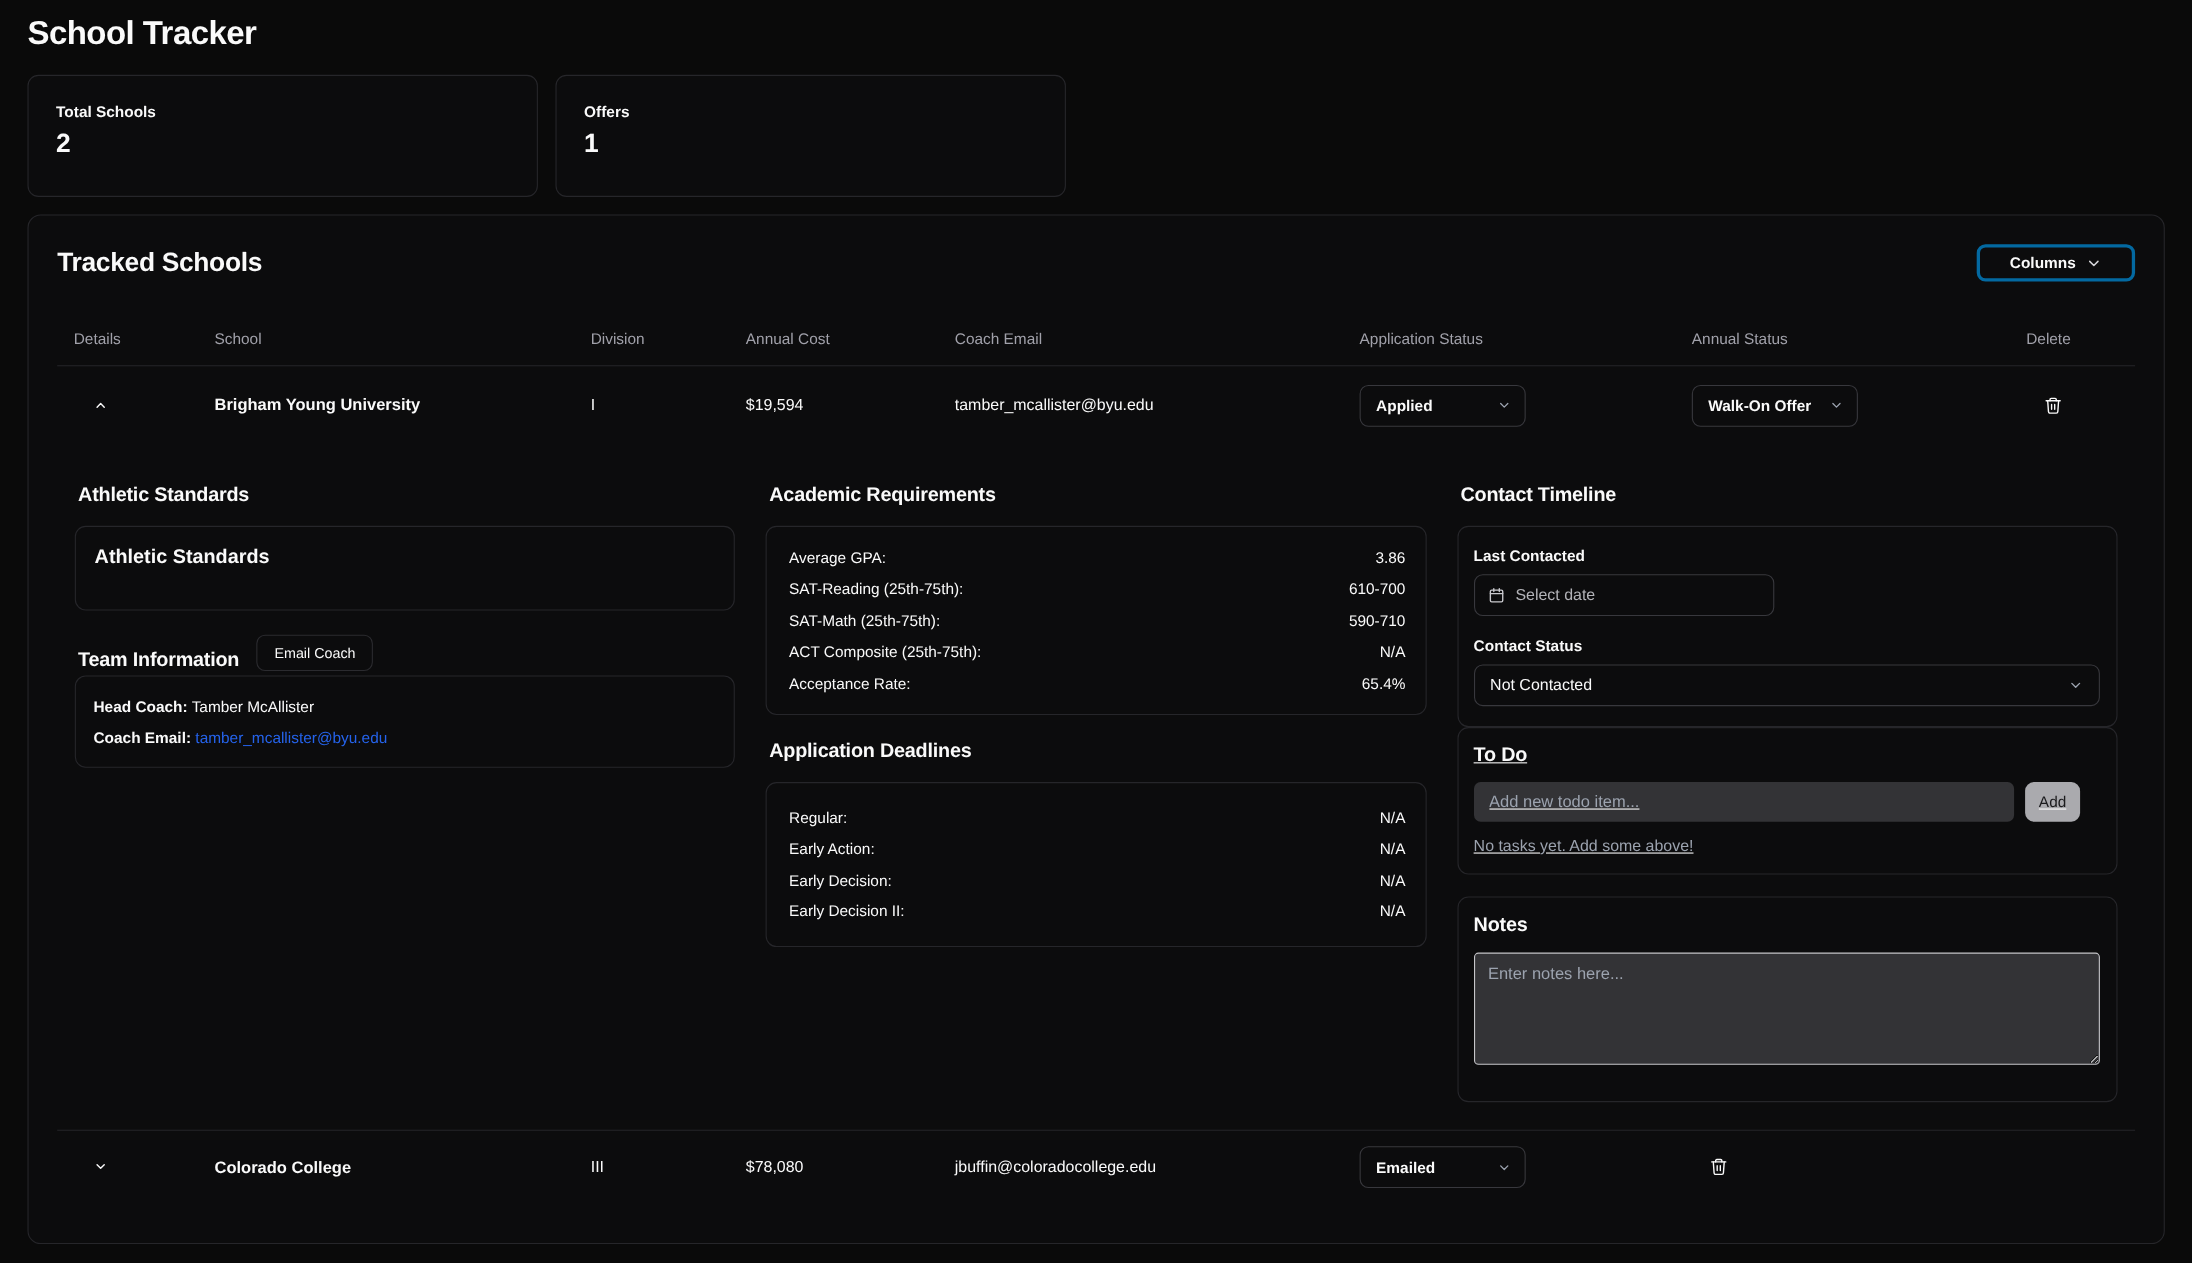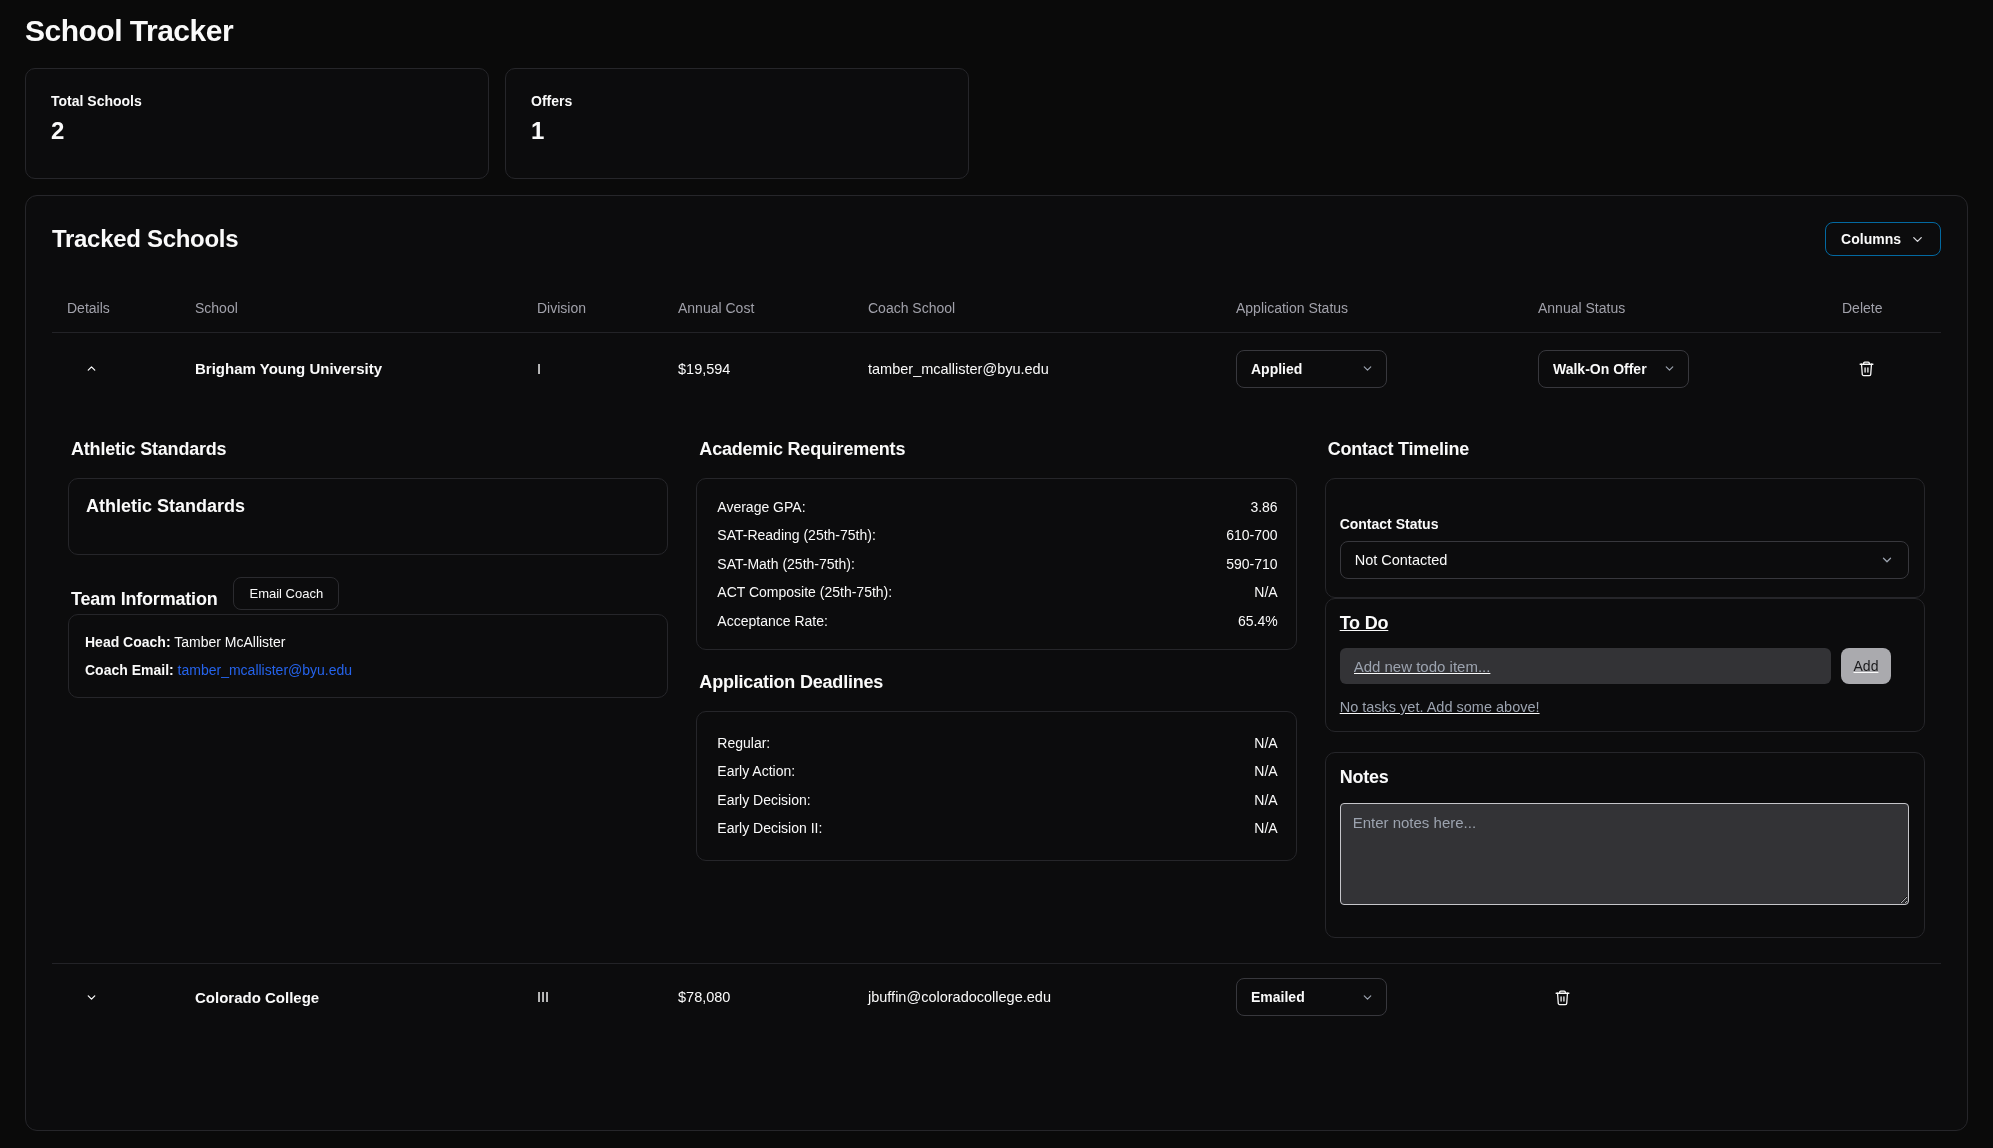--- a/index.html
+++ b/index.html
@@ -27,23 +27,23 @@
   .panel {
     margin-top: 16px; height: 936px;
     border: 1px solid #26262a; border-radius: 12px;
     background: #0c0c0d; padding: 26px 26px 0 26px;
     overflow: hidden;
   }
   .panel-header { display: flex; justify-content: space-between; align-items: center; }
   .panel-title { font-size: 24px; font-weight: 700; letter-spacing: -0.3px; }
   .columns-btn {
     display: flex; align-items: center; gap: 9px;
-    height: 34px; padding: 0 15px;
+    height: 34px; padding: 0 27px;
     background: transparent; color: #fafafa;
-    border: 1px solid #0369a1; border-radius: 8px;
+    border: 3px solid #0369a1; border-radius: 8px;
     font-size: 14px; font-weight: 600; font-family: inherit; cursor: pointer;
   }
   .columns-btn svg { color: #d4d4d8; }
 
   
   .grid-row {
     display: grid;
     grid-template-columns: 128px 342px 141px 190px 368px 302px 304px 1fr;
     align-items: center;
   }
@@ -178,21 +178,21 @@
             </svg>
         </span>
       </button>
     </div>
 
     <div class="grid-row table-head">
       <div>Details</div>
       <div>School</div>
       <div>Division</div>
       <div>Annual Cost</div>
-      <div>Coach School</div>
+      <div>Coach Email</div>
       <div>Application Status</div>
       <div>Annual Status</div>
       <div>Delete</div>
     </div>
 
     <div class="grid-row body-row">
       <div>
         <button class="toggle-btn">
           <span style="display:inline-flex">
             <svg viewBox="0 0 24 24" width="13" height="13" fill="none" stroke="currentColor" stroke-width="2.4" stroke-linecap="round" stroke-linejoin="round">
@@ -300,20 +300,32 @@
               <span class="k">Early Decision II:</span>
               <span class="v">N/A</span>
             </div>
         </div>
       </div>
 
       <div>
         <div class="sec-heading">Contact Timeline</div>
         <div class="card contact-card">
           <div class="two-col">
+            <div>
+              <div class="field-label">Last Contacted</div>
+              <div class="date-input">
+                <span style="display:inline-flex">
+                  <svg viewBox="0 0 24 24" width="15" height="15" fill="none" stroke="currentColor" stroke-width="2" stroke-linecap="round" stroke-linejoin="round">
+                      <rect x="3" y="4" width="18" height="17" rx="2"></rect>
+                      <path d="M16 2v4M8 2v4M3 9h18"></path>
+                    </svg>
+                </span>
+                <span>Select date</span>
+              </div>
+            </div>
           </div>
           <div class="field-label status-label">Contact Status</div>
           <div class="status-select">
             <span>Not Contacted</span>
             <span style="display:inline-flex">
               <svg viewBox="0 0 24 24" width="14" height="14" fill="none" stroke="currentColor" stroke-width="2.2" stroke-linecap="round" stroke-linejoin="round">
                   <polyline points="6 9 12 15 18 9"></polyline>
                 </svg>
             </span>
           </div>

